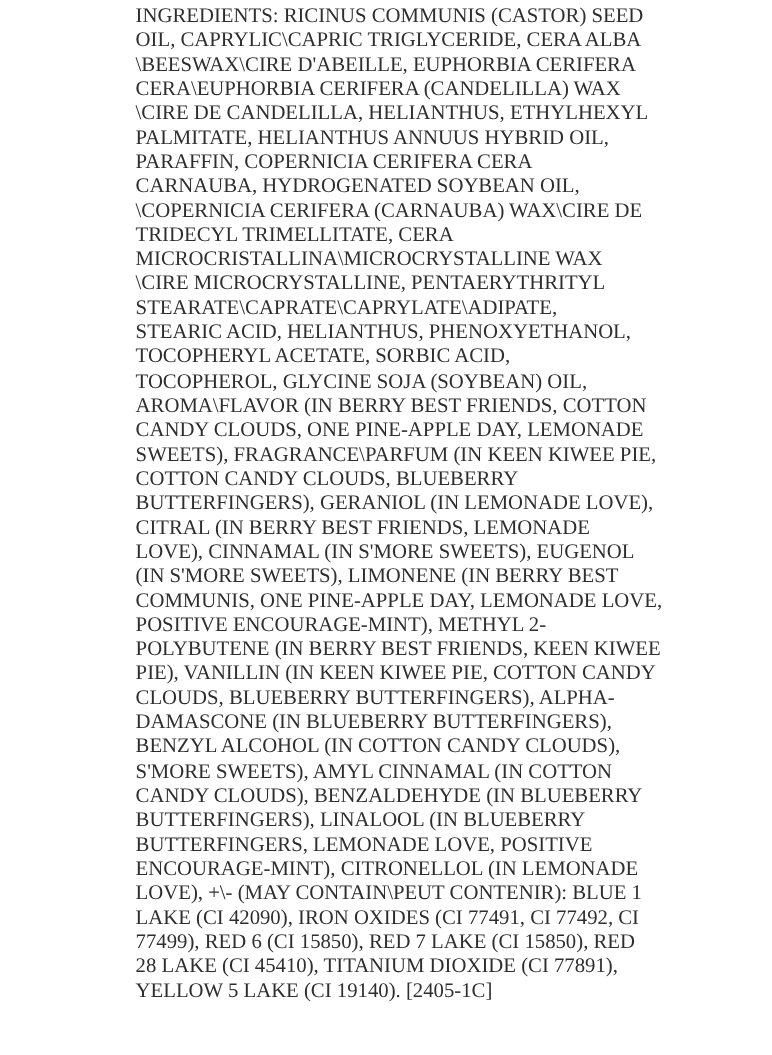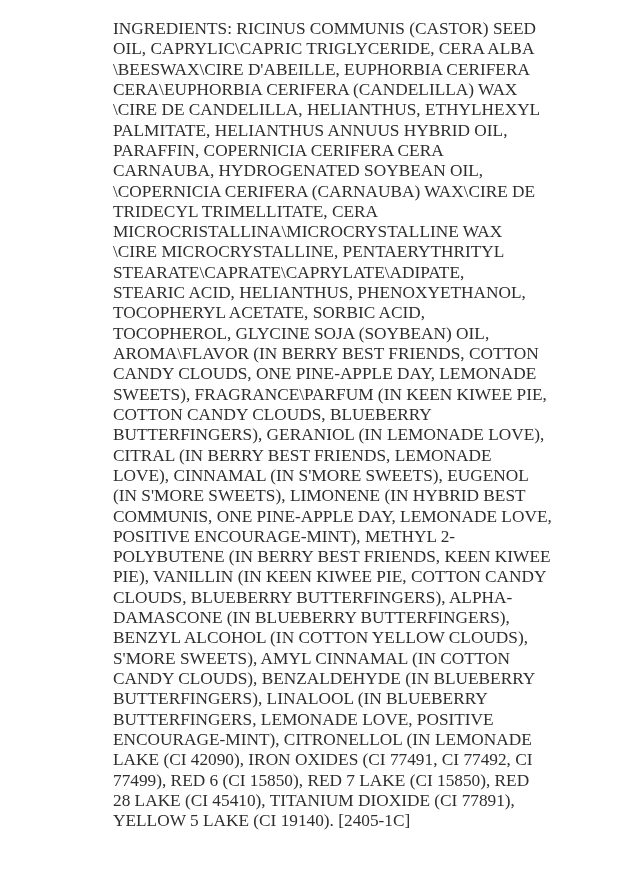--- a/index.html
+++ b/index.html
@@ -12,21 +12,21 @@
   .page {
     position: relative;
     width: 643px;
     height: 879px;
     background: #ffffff;
     overflow: hidden;
   }
   .text-block {
     position: absolute;
     left: 113px;
-    top: 19px;
+    top: 3px;
     width: 440px;
     font-family: "Liberation Serif", "DejaVu Serif", serif;
     font-size: 17.3px;
     line-height: 20.32px;
     color: #2e2e2e;
     letter-spacing: 0;
   }
   .text-line {
     white-space: pre;
   }
@@ -52,31 +52,32 @@
       <div class="text-line">STEARIC ACID, HELIANTHUS, PHENOXYETHANOL,</div>
       <div class="text-line">TOCOPHERYL ACETATE, SORBIC ACID,</div>
       <div class="text-line">TOCOPHEROL, GLYCINE SOJA (SOYBEAN) OIL,</div>
       <div class="text-line">AROMA\FLAVOR (IN BERRY BEST FRIENDS, COTTON</div>
       <div class="text-line">CANDY CLOUDS, ONE PINE-APPLE DAY, LEMONADE</div>
       <div class="text-line">SWEETS), FRAGRANCE\PARFUM (IN KEEN KIWEE PIE,</div>
       <div class="text-line">COTTON CANDY CLOUDS, BLUEBERRY</div>
       <div class="text-line">BUTTERFINGERS), GERANIOL (IN LEMONADE LOVE),</div>
       <div class="text-line">CITRAL (IN BERRY BEST FRIENDS, LEMONADE</div>
       <div class="text-line">LOVE), CINNAMAL (IN S'MORE SWEETS), EUGENOL</div>
-      <div class="text-line">(IN S'MORE SWEETS), LIMONENE (IN HYBRID BEST</div>
+      <div class="text-line">(IN S'MORE SWEETS), LIMONENE (IN BERRY BEST</div>
       <div class="text-line">COMMUNIS, ONE PINE-APPLE DAY, LEMONADE LOVE,</div>
       <div class="text-line">POSITIVE ENCOURAGE-MINT), METHYL 2-</div>
       <div class="text-line">POLYBUTENE (IN BERRY BEST FRIENDS, KEEN KIWEE</div>
       <div class="text-line">PIE), VANILLIN (IN KEEN KIWEE PIE, COTTON CANDY</div>
       <div class="text-line">CLOUDS, BLUEBERRY BUTTERFINGERS), ALPHA-</div>
       <div class="text-line">DAMASCONE (IN BLUEBERRY BUTTERFINGERS),</div>
-      <div class="text-line">BENZYL ALCOHOL (IN COTTON YELLOW CLOUDS),</div>
+      <div class="text-line">BENZYL ALCOHOL (IN COTTON CANDY CLOUDS),</div>
       <div class="text-line">S'MORE SWEETS), AMYL CINNAMAL (IN COTTON</div>
       <div class="text-line">CANDY CLOUDS), BENZALDEHYDE (IN BLUEBERRY</div>
       <div class="text-line">BUTTERFINGERS), LINALOOL (IN BLUEBERRY</div>
       <div class="text-line">BUTTERFINGERS, LEMONADE LOVE, POSITIVE</div>
       <div class="text-line">ENCOURAGE-MINT), CITRONELLOL (IN LEMONADE</div>
+      <div class="text-line">LOVE), +\- (MAY CONTAIN\PEUT CONTENIR): BLUE 1</div>
       <div class="text-line">LAKE (CI 42090), IRON OXIDES (CI 77491, CI 77492, CI</div>
       <div class="text-line">77499), RED 6 (CI 15850), RED 7 LAKE (CI 15850), RED</div>
       <div class="text-line">28 LAKE (CI 45410), TITANIUM DIOXIDE (CI 77891),</div>
       <div class="text-line">YELLOW 5 LAKE (CI 19140). [2405-1C]</div>
     </div>
 </div>
 
 </body></html>

